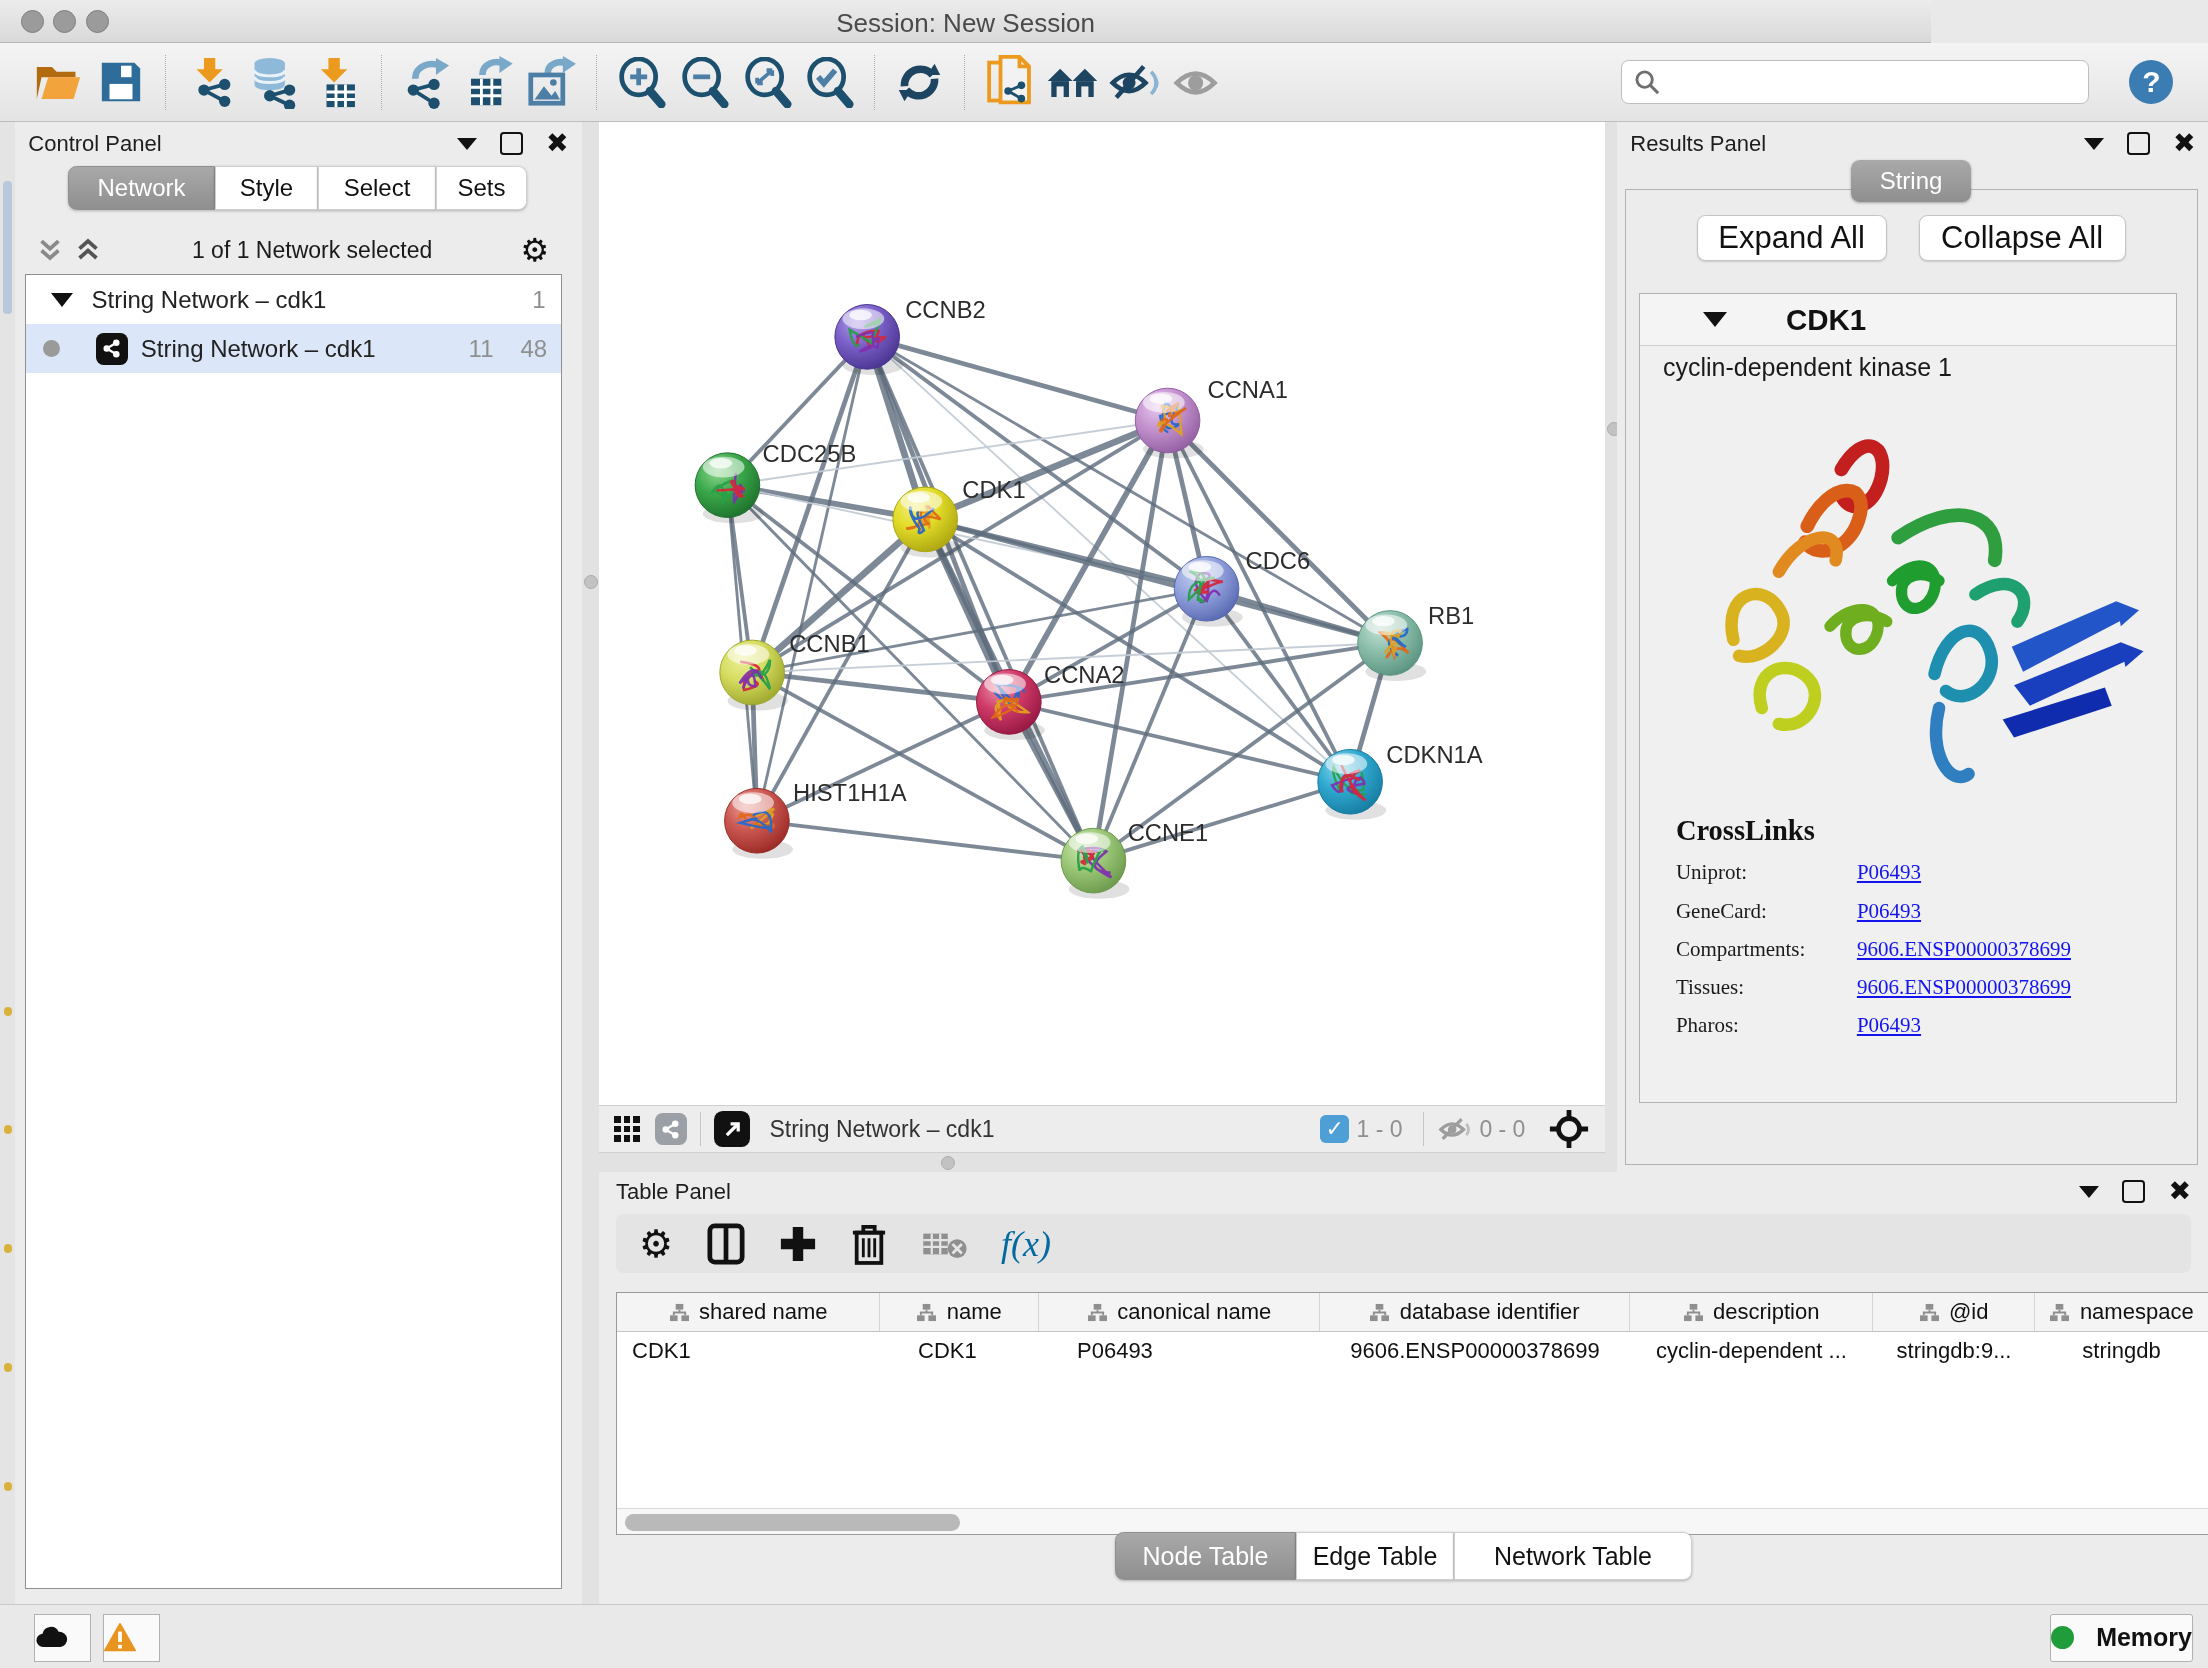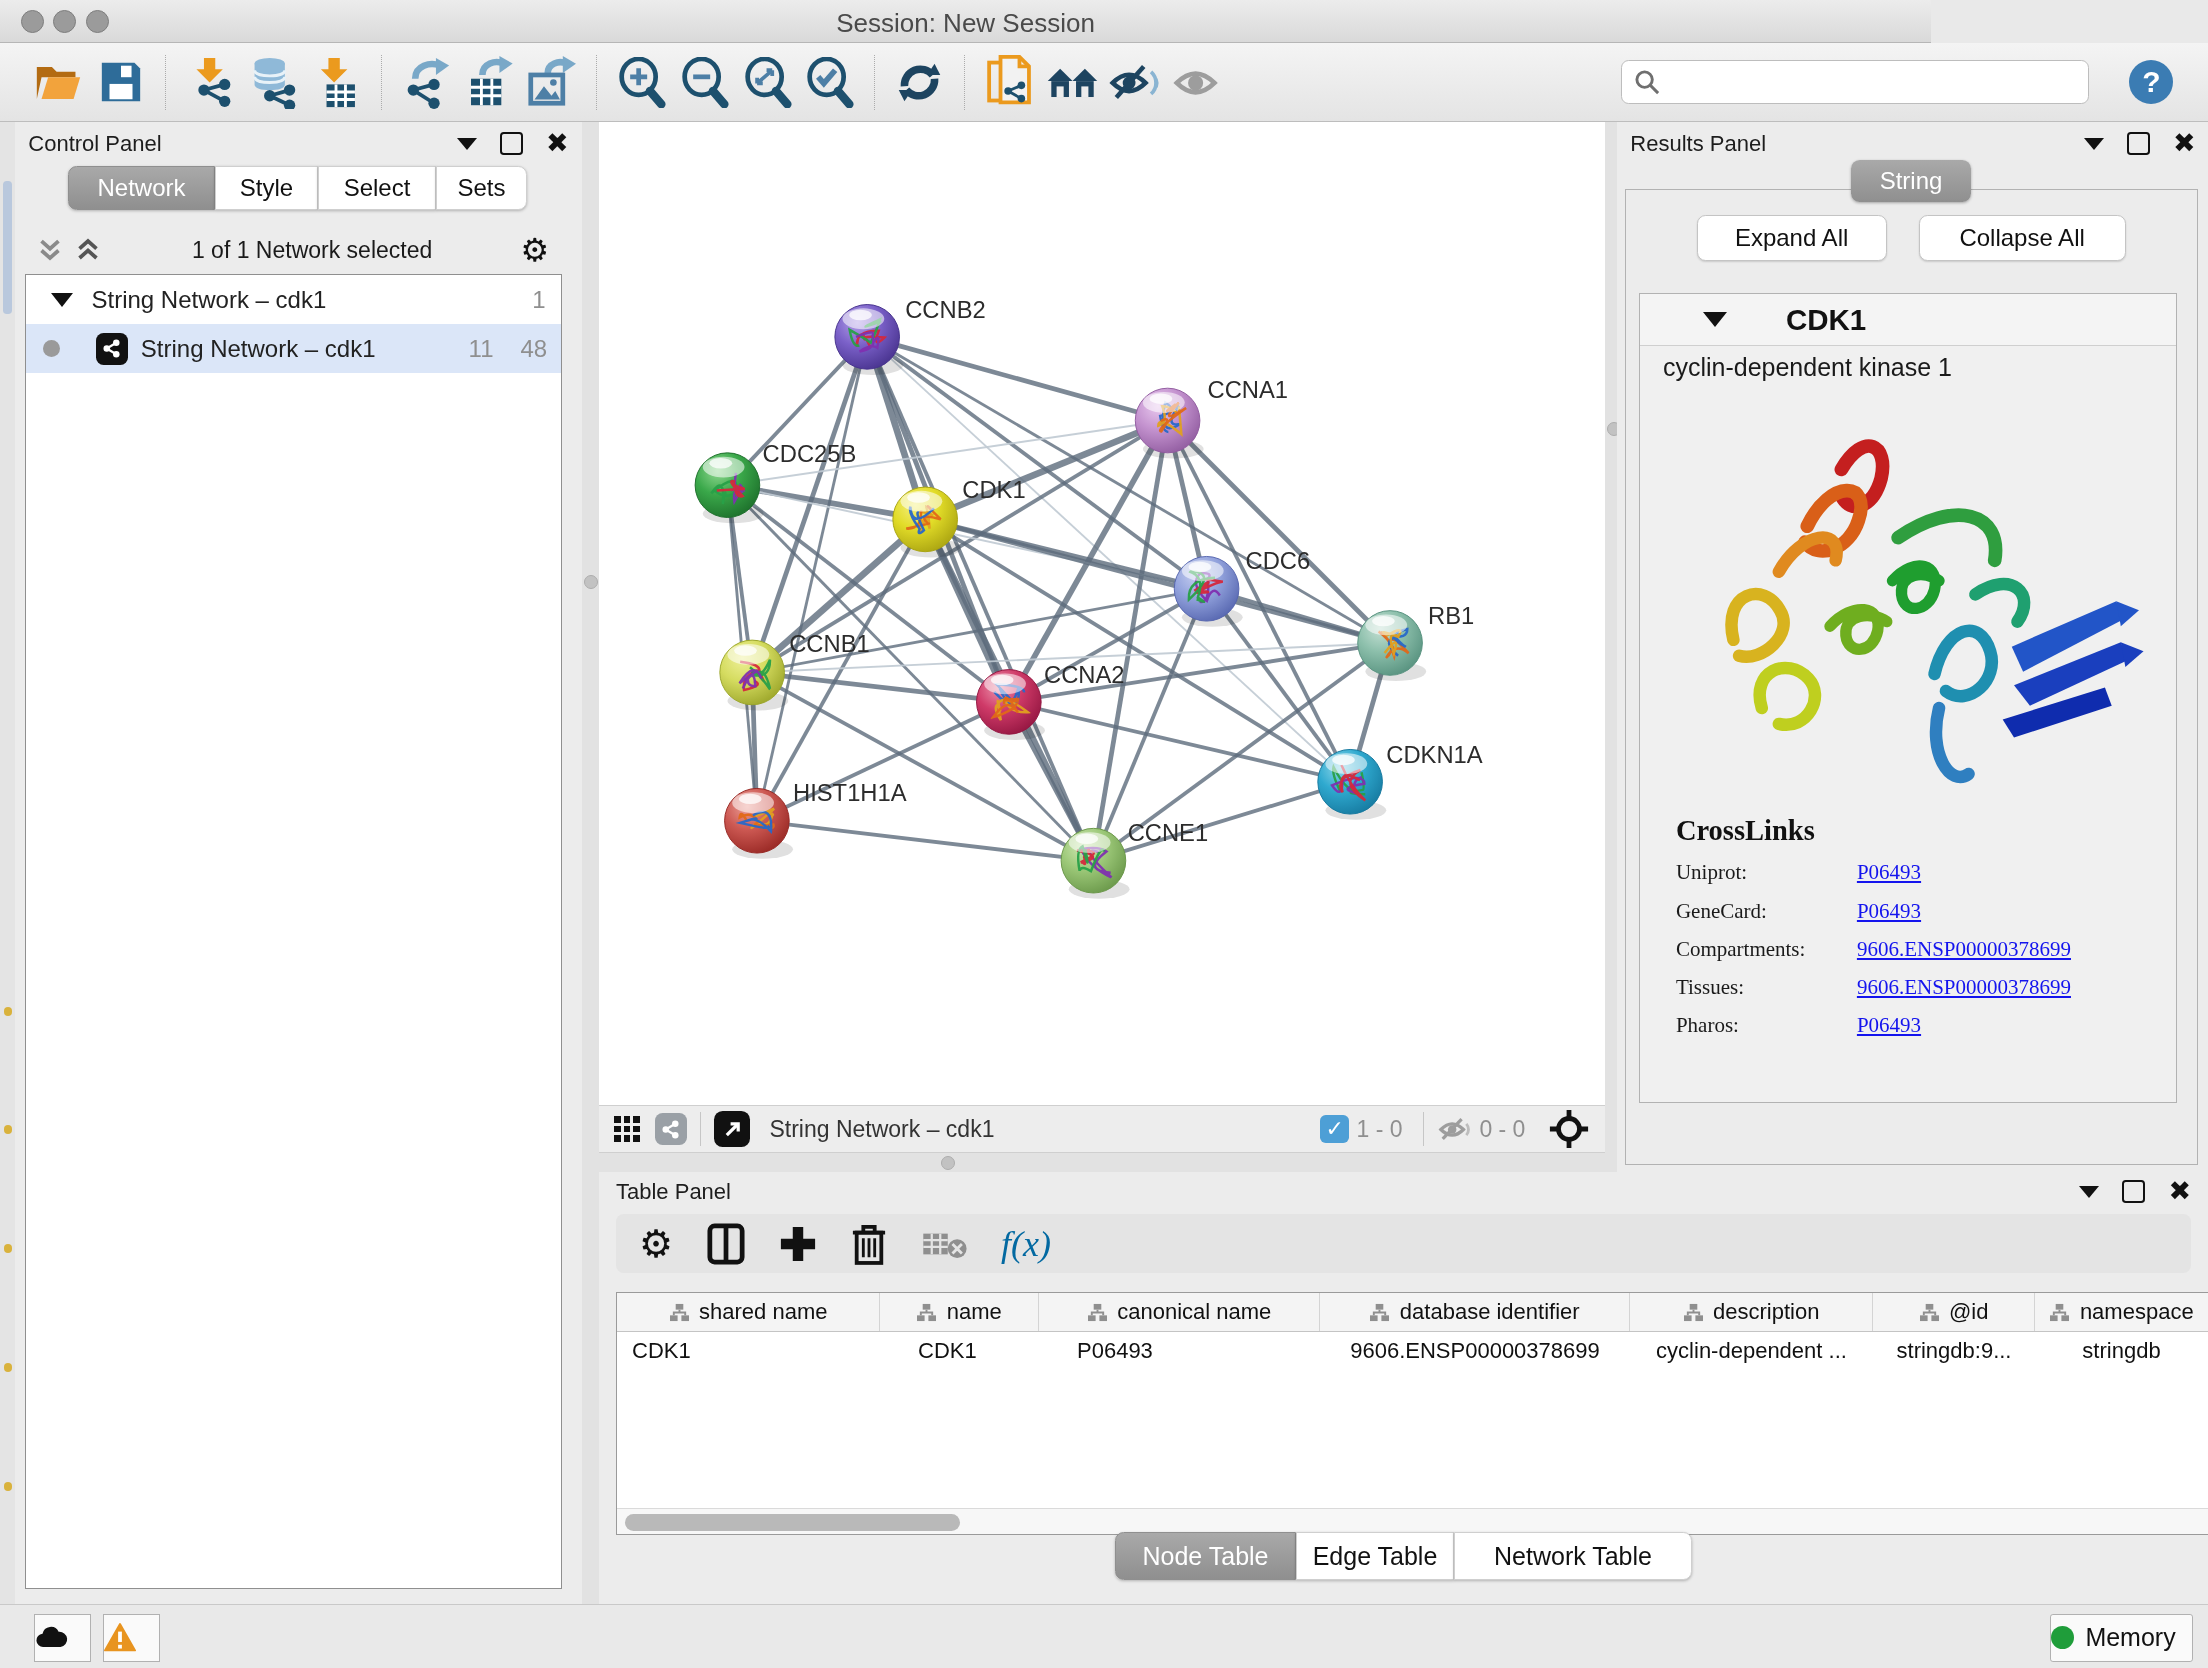--- a/index.html
+++ b/index.html
@@ -54,21 +54,21 @@
   #nv-title{font-size:23px;color:#333;margin-left:19px;}
   .count-txt{font-size:23px;color:#8f8f8f;margin:0 7.6px;}
   .chk{width:28.5px;height:28.5px;border-radius:5.7px;background:#4d9fd6;color:#fff;font-size:22px;font-weight:bold;
        display:flex;align-items:center;justify-content:center;}
   
   #results-panel{left:1617px;top:122px;width:592px;height:1050px;background:#ececec;}
   #rp-head{left:0;top:5.7px;width:100%;height:32px;display:flex;align-items:center;padding:0 13.3px;box-sizing:border-box;}
   #rp-tab{left:234px;top:38px;width:120px;height:42px;border-radius:8.6px;background:linear-gradient(#a9a9a9,#8f8f8f);
           color:#fff;font-size:24px;display:flex;align-items:center;justify-content:center;box-shadow:0 1px 2.9px rgba(0,0,0,.3);z-index:2;}
   #rp-outer{left:7.6px;top:67px;width:573px;height:976px;border:1.9px solid #b2b2b2;background:#ececec;box-sizing:border-box;}
-  .rp-btn{height:44px;background:#fff;border:1px solid #c4c4c4;border-radius:8.6px;font-size:24px;color:#111;
+  .rp-btn{height:44px;background:#fff;border:1px solid #c4c4c4;border-radius:8.6px;font-size:31px;color:#111;
           display:flex;align-items:center;justify-content:center;box-shadow:0 1px 1.9px rgba(0,0,0,.15);}
   #rp-inner{left:13.3px;top:103px;width:538px;height:810px;border:1.9px solid #b2b2b2;background:#f0f0f0;box-sizing:border-box;}
   #rp-entry-head{left:0;top:0;width:100%;height:51px;background:#f4f4f4;border-bottom:1px solid #cfcfcf;
                  display:flex;align-items:center;}
   #rp-entry-name{font-size:29.5px;font-weight:bold;color:#111;}
   #rp-desc{left:23px;top:59px;font-size:25px;color:#1a1a1a;}
   .serif{font-family:"Liberation Serif","DejaVu Serif",serif;}
   #crosslinks{left:36px;top:521px;width:476px;}
   #crosslinks .cl-title{font-size:28.5px;font-weight:bold;color:#111;}
   .cl-row{display:flex;margin-top:13.3px;font-size:21px;}
@@ -85,21 +85,21 @@
   .th{display:flex;align-items:center;justify-content:center;gap:9.5px;font-size:22px;color:#111;
       border-right:1px solid #d4d4d4;box-sizing:border-box;overflow:hidden;white-space:nowrap;}
   #tp-row{display:flex;height:38px;align-items:center;}
   .td{font-size:22px;color:#111;padding-left:15px;box-sizing:border-box;overflow:hidden;white-space:nowrap;}
   .td.ctr{text-align:center;padding-left:0;}
   #tp-hscroll{left:0;top:215px;width:100%;height:27px;background:#f7f7f7;border-top:1px solid #dadada;position:absolute;}
   #tp-thumb{left:7.6px;top:4.8px;width:335px;height:17px;border-radius:8.6px;background:#b9b9b9;position:absolute;}
   #tp-tabs{left:0;top:360px;width:100%;display:flex;justify-content:center;}
   
   #statusbar{left:0;top:1604px;width:2208px;height:65px;background:#e9e9e9;border-top:1px solid #c9c9c9;}
-  .sb-btn{height:46px;background:#fafafa;border:1.9px solid #b1b1b1;display:flex;align-items:center;justify-content:flex-start;top:8.6px;}
+  .sb-btn{height:46px;background:#fafafa;border:1.9px solid #b1b1b1;display:flex;align-items:center;justify-content:space-between;top:8.6px;font-weight:bold;}
   #memory-btn{right:15px;width:141px;gap:11.4px;font-size:25px;color:#111;border-radius:2.9px;}
   #mem-dot{width:23px;height:23px;border-radius:50%;background:#1f9d3a;}
   
   .vdiv{top:122px;width:17px;height:1482px;background:#e2e2e2;}
   .grip{width:12.4px;height:12.4px;border-radius:50%;background:#c2c2c2;border:1px solid #adadad;}
   
   #left-strip{left:0;top:122px;width:15px;height:1482px;background:#e4e4e4;border-right:1px solid #d2d2d2;}
   .strip-dot{left:3.8px;width:8.6px;height:8.6px;border-radius:50%;background:#d9b23c;}
   #strip-blue{left:2.9px;top:59px;width:9.5px;height:133px;background:#b9c8dd;border-radius:3.8px;}
   .chev{stroke:#8a8a8a;stroke-width:4;fill:none;}

